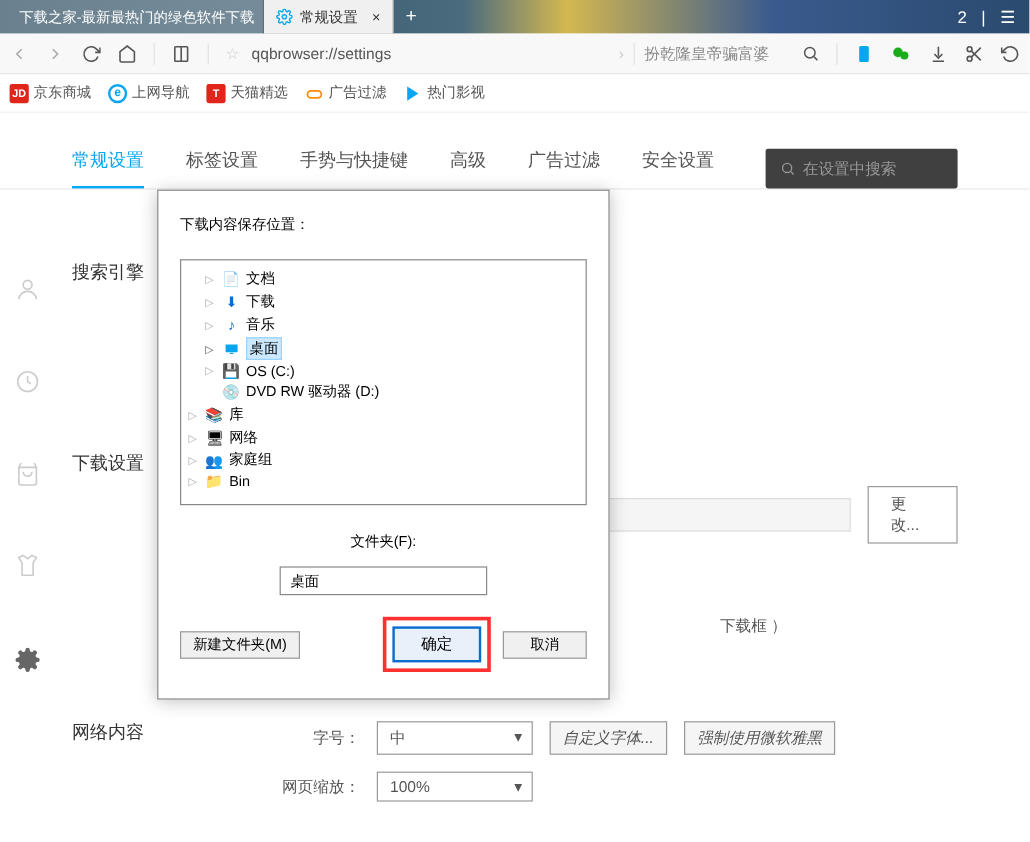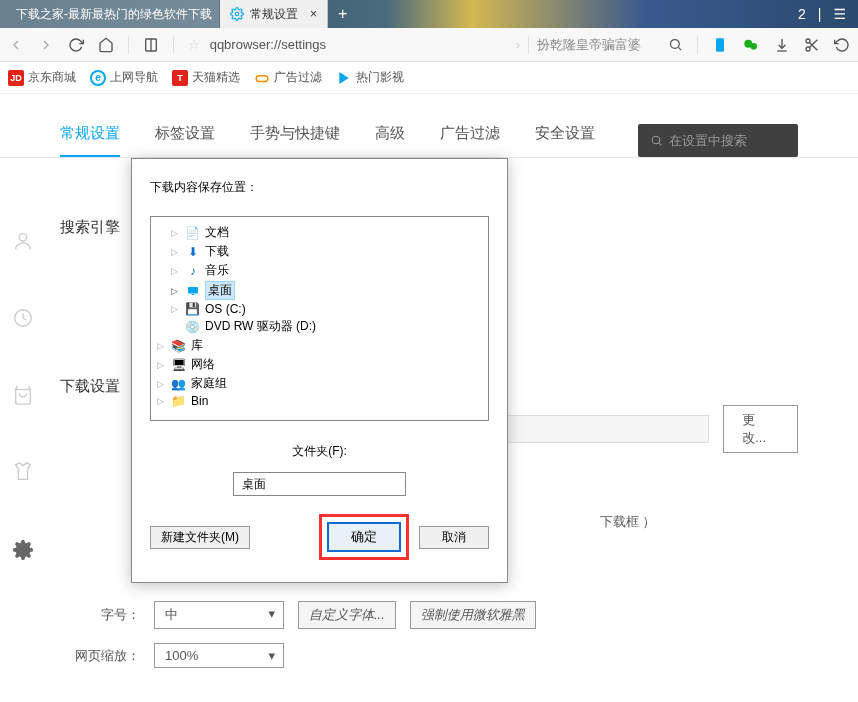--- a/index.html
+++ b/index.html
@@ -278,20 +278,21 @@
     <div class="section-body">
       <div class="field-row" style="margin-top:28px;">
         <div class="behind-bar"></div>
         <div class="change-btn">更改...</div>
       </div>
       <div style="margin-top:60px; color:#555; padding-left:380px;">下载框 ）</div>
     </div>
   </div>
 
   <div class="section" style="margin-top:70px;">
+    <div class="section-label">网络内容</div>
     <div class="section-body">
       <div class="field-row">
         <span class="field-label">字号：</span>
         <div class="select-box">中</div>
         <div class="btn">自定义字体...</div>
         <div class="btn">强制使用微软雅黑</div>
       </div>
       <div class="field-row">
         <span class="field-label">网页缩放：</span>
         <div class="select-box">100%</div>

